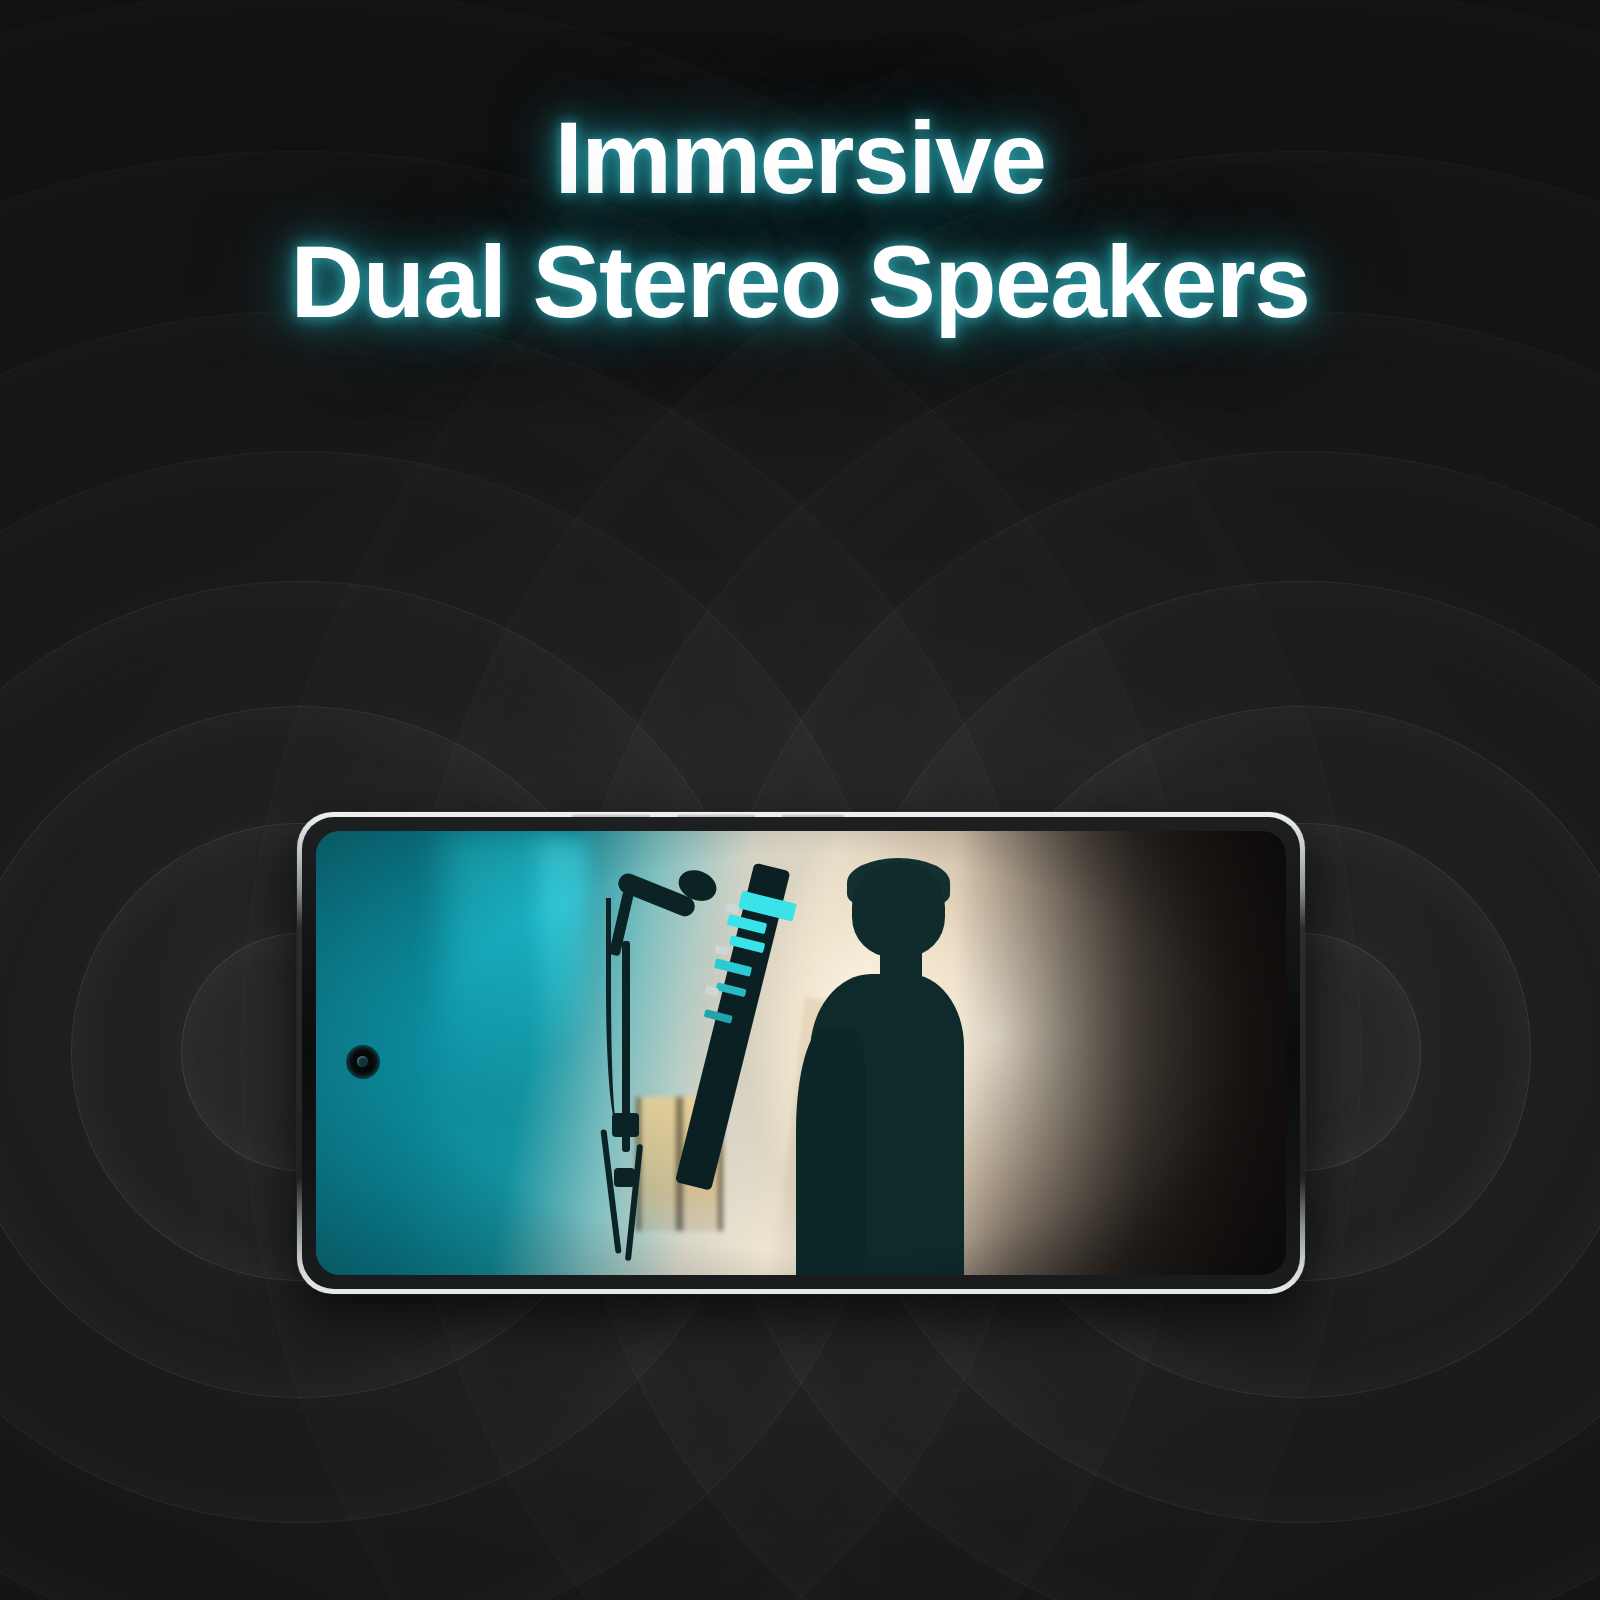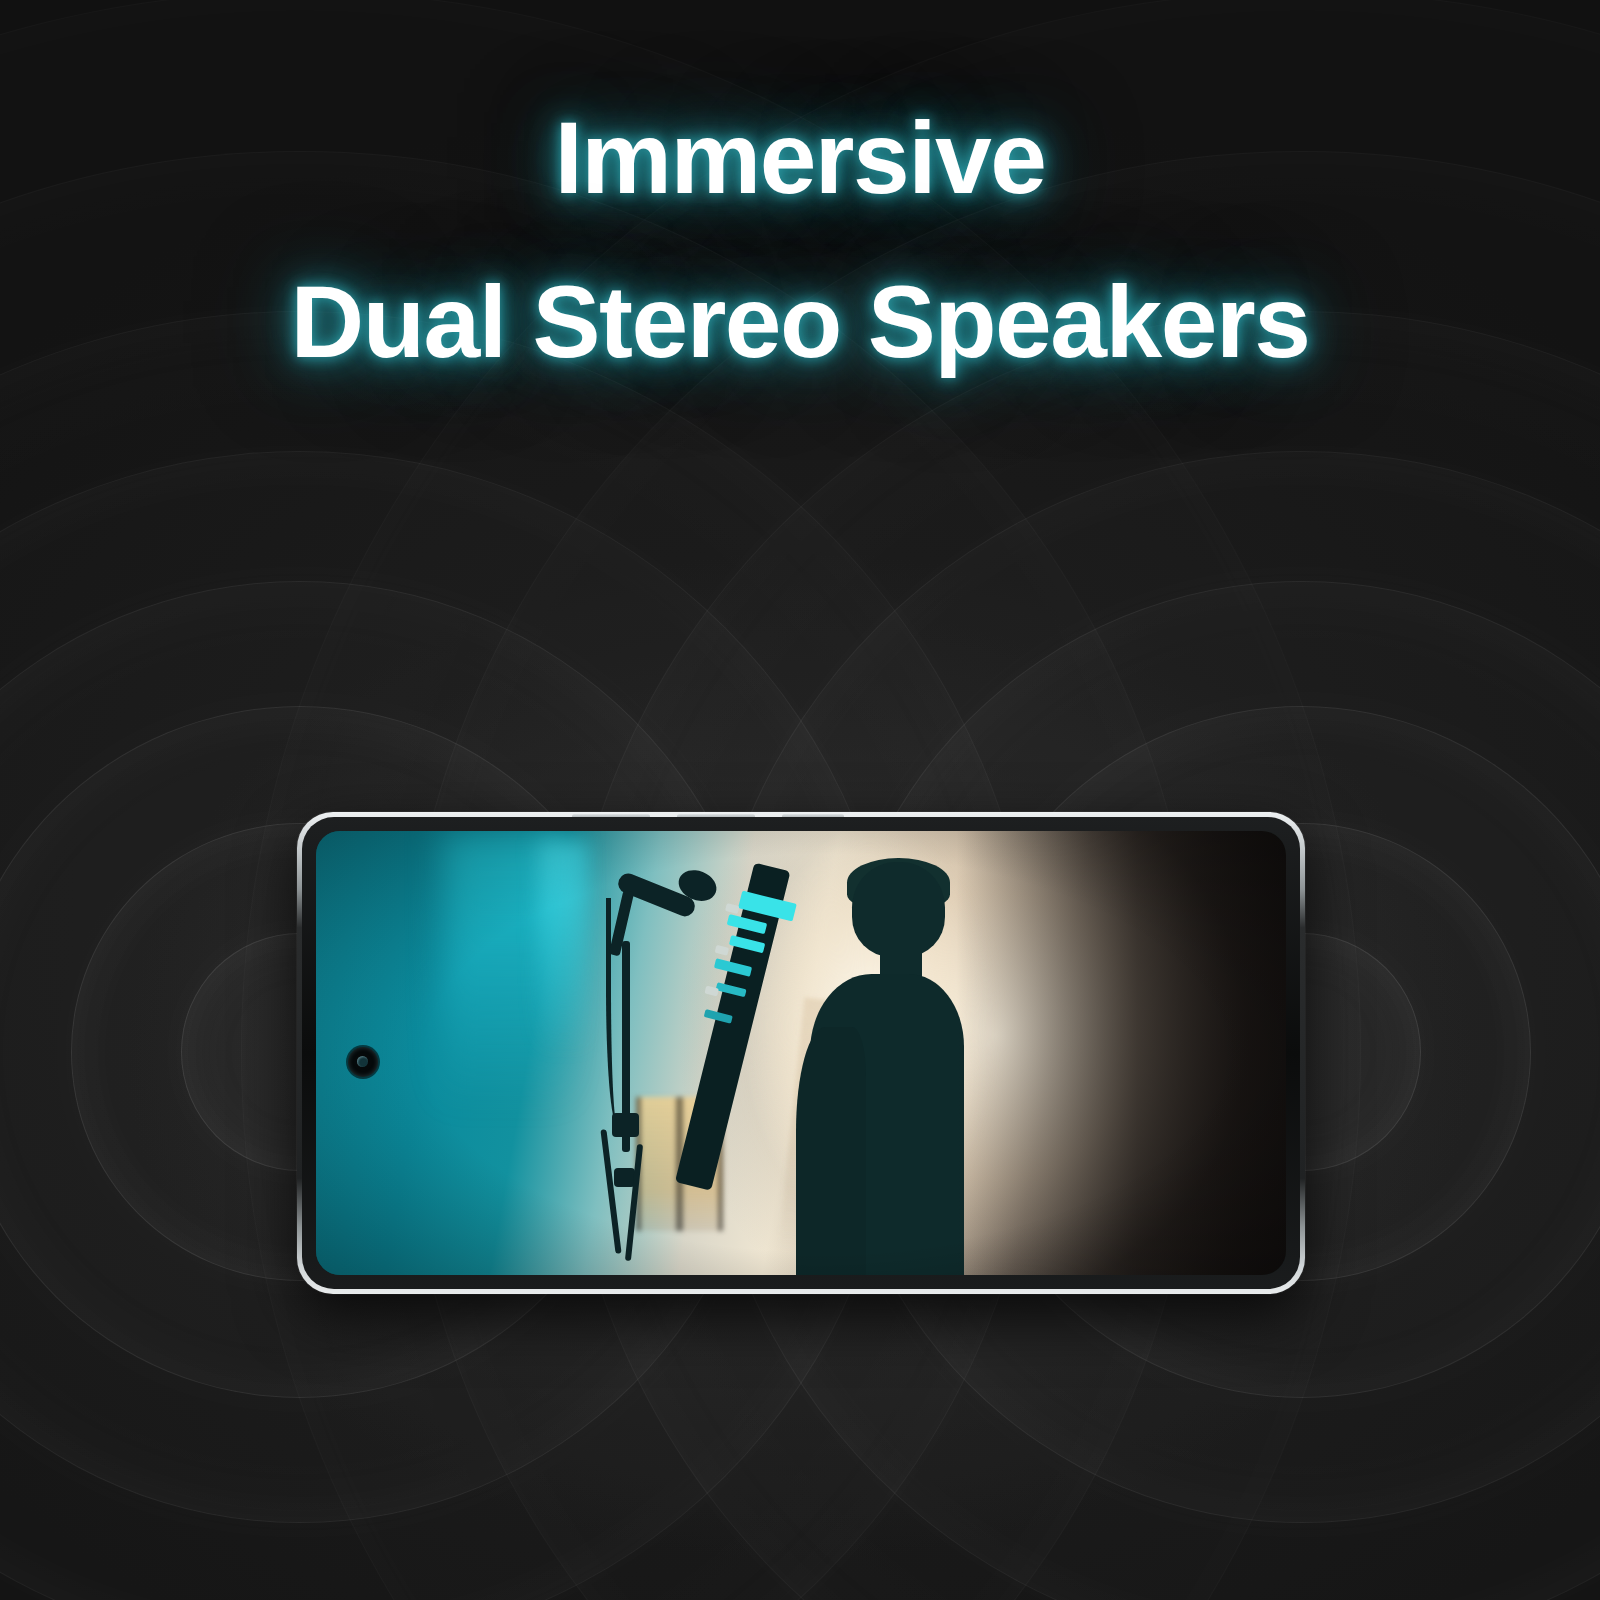--- a/index.html
+++ b/index.html
@@ -30,21 +30,21 @@
   
   .headline{position:absolute;left:0;right:0;top:96px;text-align:center;
     color:#ffffff;font-size:102px;line-height:1.22;font-weight:700;
     letter-spacing:-1.5px;
     text-shadow:
       0 0 14px rgba(45,168,178,.95),
       0 0 32px rgba(35,150,162,.85),
       0 0 58px rgba(25,120,133,.72),
       0 0 96px rgba(18,95,107,.5);
   }
-  .headline .l2{display:block;margin-top:40px;}
+  .headline .l2{display:block;}
 
   
   .stat-block{position:absolute;left:0;right:0;top:556px;text-align:center;}
   .stat-value{color:#fff;font-size:188px;font-weight:700;line-height:1;
     letter-spacing:-3px;
     text-shadow:
       0 0 16px rgba(45,175,186,.95),
       0 0 38px rgba(34,150,162,.85),
       0 0 72px rgba(22,118,130,.7),
       0 0 120px rgba(15,92,104,.45);

